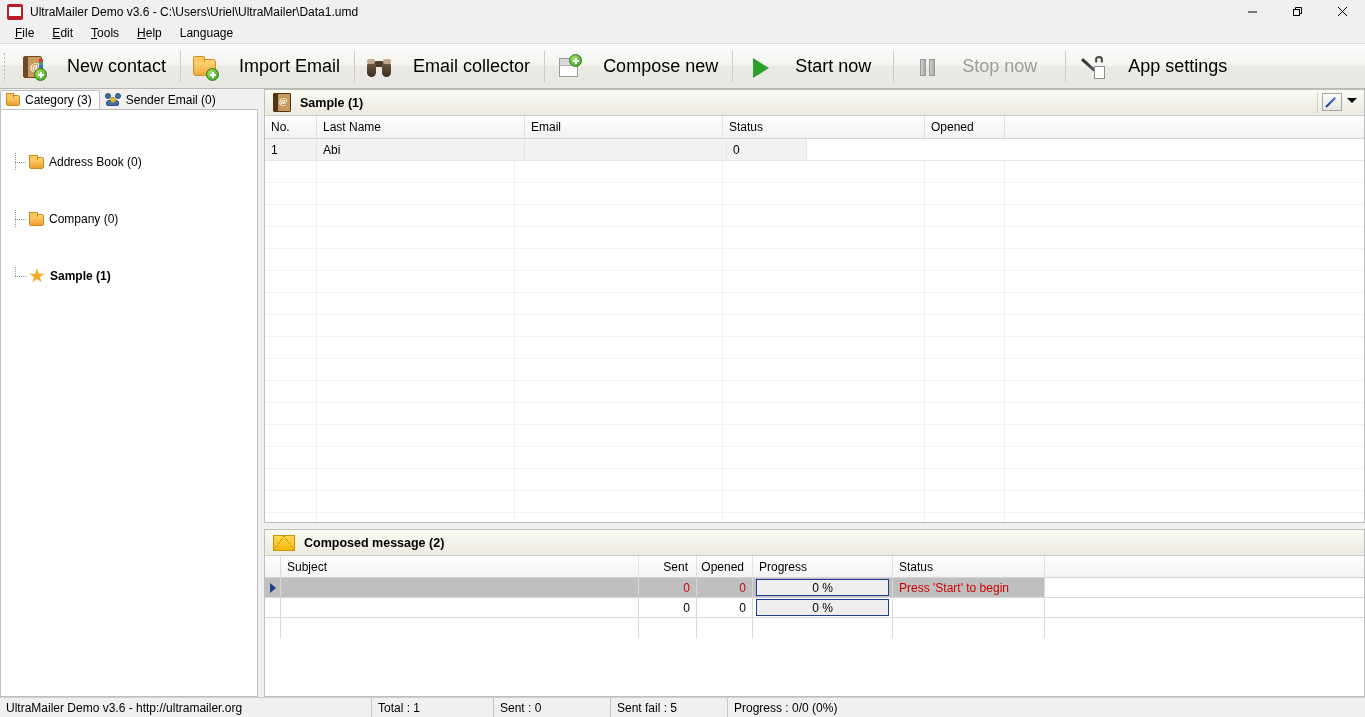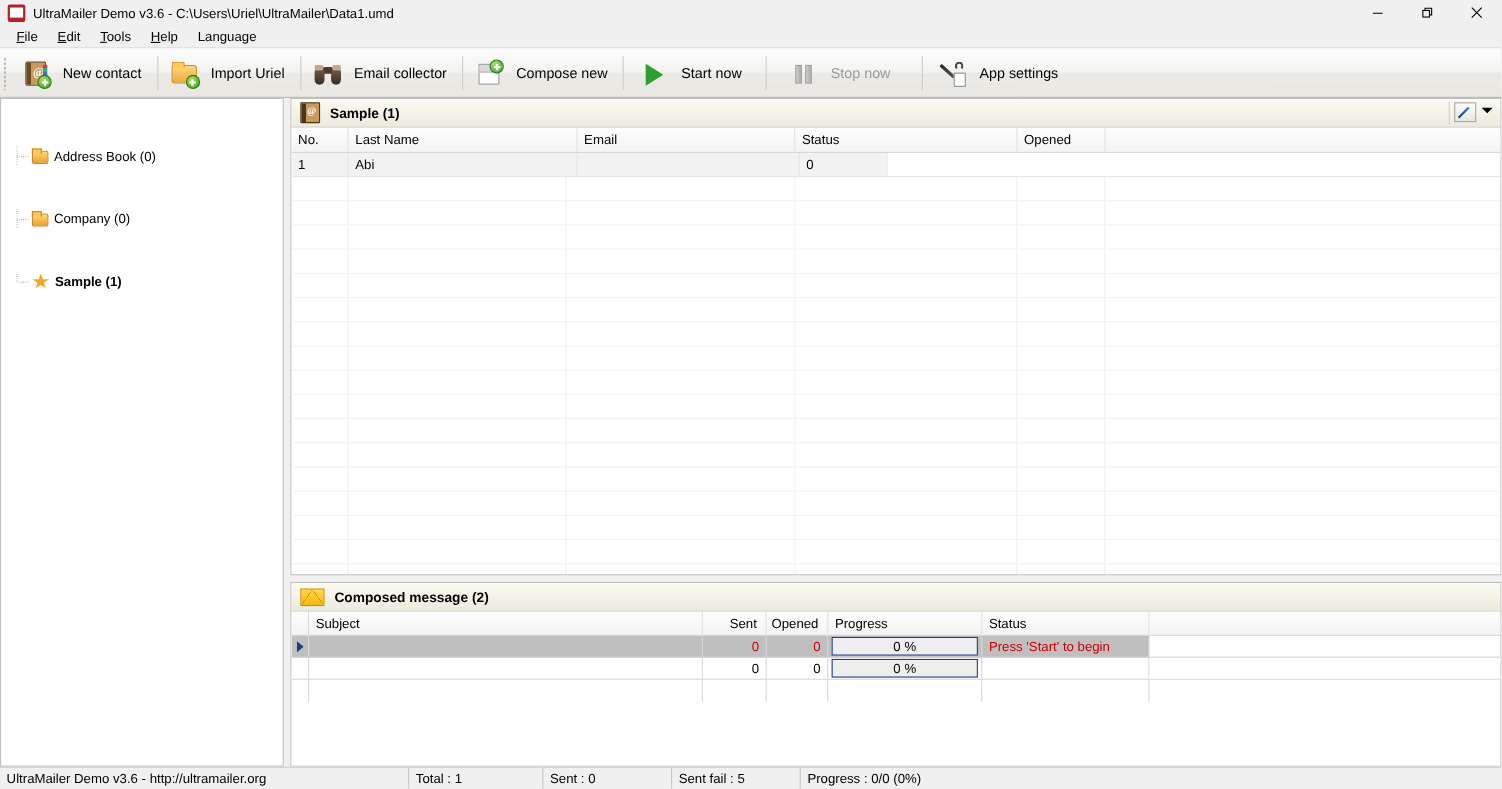--- a/index.html
+++ b/index.html
@@ -122,22 +122,22 @@
     flex: 0 0 auto;
     position: relative;
   }
   .tb-sep {
     width: 1px;
     margin: 6px 0;
     background: #cdccc6;
     flex: 0 0 auto;
   }
   .tb-label {
-    font-size: 13px;
-    margin-left: 10px;
+    font-size: 18px;
+    margin-left: 20px;
     color: #000;
     white-space: nowrap;
   }
   .tb-btn.disabled .tb-label { color: #9b9b9b; }
   .tb-icon { width: 28px; height: 28px; position: relative; flex: 0 0 auto; }
 
   
   .ico-addressbook {
     position:absolute; left:4px; top:3px; width:19px; height:22px;
     background: linear-gradient(to right,#6b4a25 0 4px,#c99a5c 4px 100%);
@@ -564,21 +564,21 @@
       </div>
       <div class="tb-label">New contact</div>
     </div>
     <div class="tb-sep"></div>
 
     <div class="tb-btn">
       <div class="tb-icon">
         <div class="ico-folder"></div>
         <div class="plus-badge"></div>
       </div>
-      <div class="tb-label">Import Uriel</div>
+      <div class="tb-label">Import Email</div>
     </div>
     <div class="tb-sep"></div>
 
     <div class="tb-btn">
       <div class="tb-icon">
         <div class="ico-binoc">
           <span class="bar"></span>
           <span class="bL"></span>
             <span class="bR"></span>
           <span class="lensL"></span>
@@ -625,20 +625,35 @@
             <span class="hook"></span>
           </div>
       </div>
       <div class="tb-label">App settings</div>
     </div>
   </div>
 
   <div class="body">
 
     <div class="sidebar">
+      <div class="side-tabs">
+        <div class="side-tab active">
+          <span class="mini-folder"></span>
+          <span>Category (3)</span>
+        </div>
+        <div class="side-tab">
+          <span class="mini-group">
+              <i class="a"></i>
+              <i class="b"></i>
+              <i class="d"></i>
+              <i class="c"></i>
+            </span>
+          <span>Sender Email (0)</span>
+        </div>
+      </div>
       <div class="tree-panel">
         <div class="tree">
           <div class="tree-node">
             <span class="dotline"></span>
             <span class="tree-icon folder"></span>
             <span class="tree-label">Address Book (0)</span>
           </div>
           <div class="tree-node">
             <span class="dotline"></span>
             <span class="tree-icon folder"></span>

